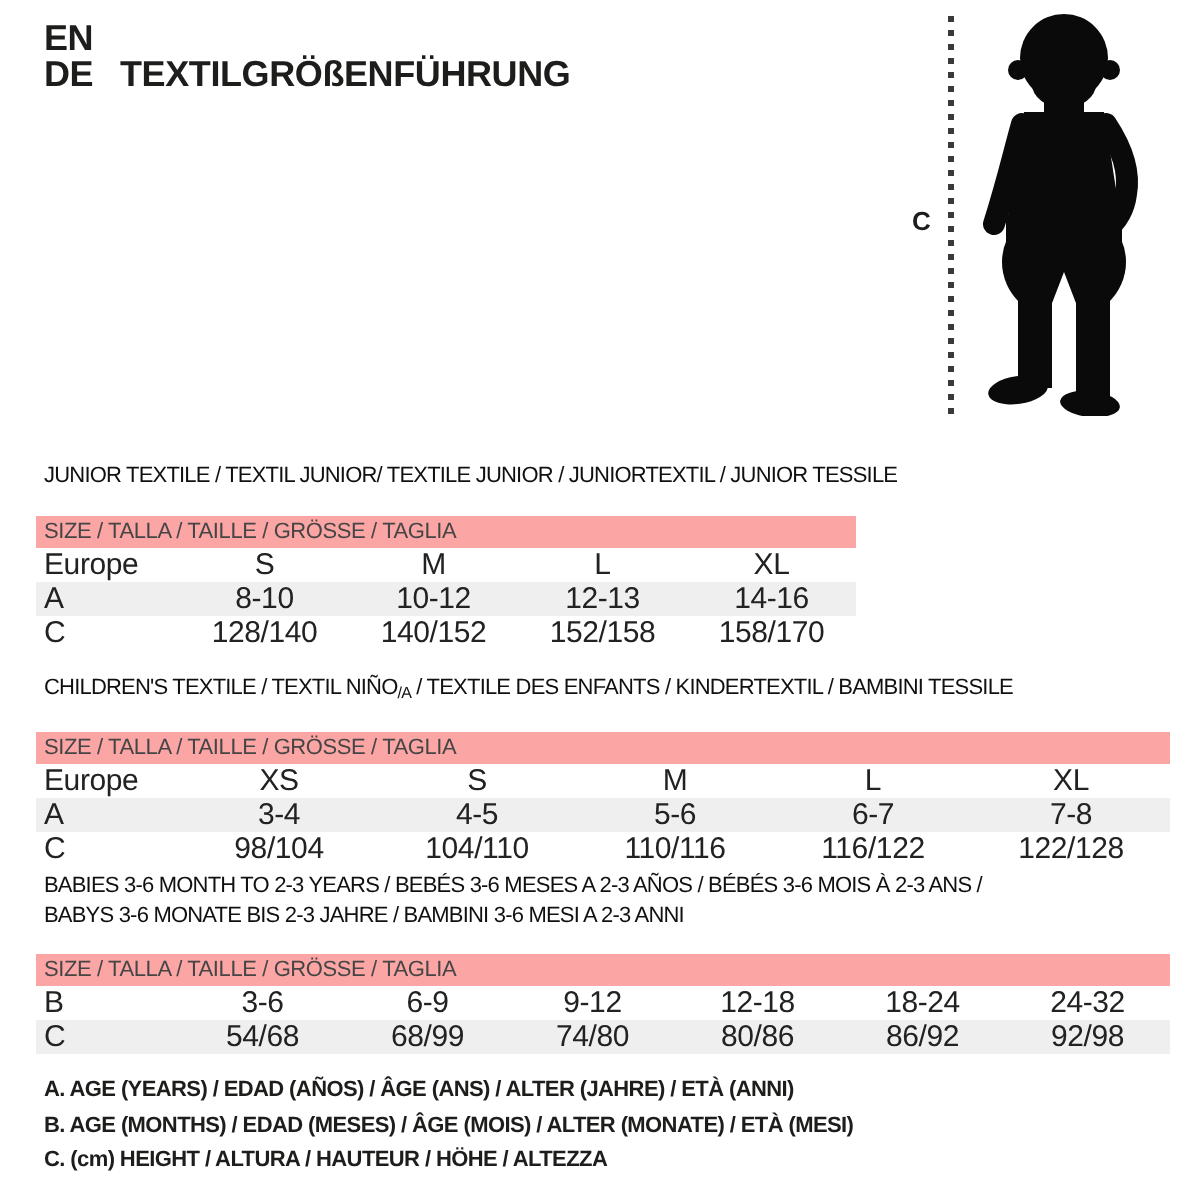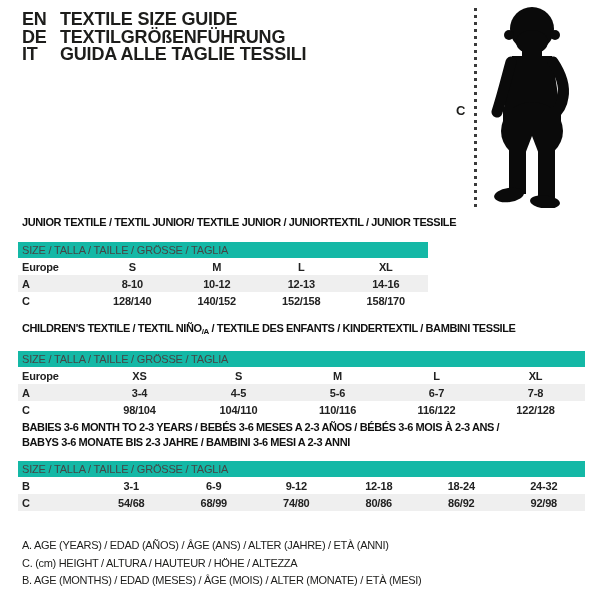--- a/index.html
+++ b/index.html
@@ -18,58 +18,53 @@
     background:repeating-linear-gradient(to bottom,#3a3a3a 0 3px,transparent 3px 7px);
   }
   .measure-label{position:absolute;left:16px;top:103px;font-size:13px;font-weight:700;}
   .baby{position:absolute;left:42px;top:4px;}
   
   .sec{position:absolute;left:18px;}
   .sec1{top:216px;width:410px;}
   .sec2{top:322px;width:567px;}
   .sec3{top:420px;width:567px;}
   .sec-title{
-    font-size:11px;font-weight:700;letter-spacing:-0.4px;color:#101010;
-    line-height:13px;margin-bottom:13px;padding-left:4px;white-space:nowrap;
+    font-size:11px;font-weight:400;letter-spacing:-0.4px;color:#101010;
+    line-height:13px;margin-bottom:13px;padding-left:4px;white-space:nowrap;margin-top:16px;
   }
   .sec-title.wrap2{white-space:normal;line-height:14.5px;margin-bottom:12px;}
   .sub{font-size:8px;vertical-align:-2px;}
   .size-bar{
-    background:#14b8a6;color:#454545;font-size:11px;letter-spacing:-0.2px;
+    background:#fca5a5;color:#454545;font-size:11px;letter-spacing:-0.2px;
     height:16px;line-height:16px;padding-left:4px;font-weight:400;
   }
   table.t{width:100%;border-collapse:collapse;table-layout:fixed;}
   table.t td{
-    height:17px;padding:0;text-align:center;font-size:11px;
-    letter-spacing:-0.2px;color:#222222;font-weight:700;
+    height:17px;padding:0;text-align:center;font-size:15px;
+    letter-spacing:-0.2px;color:#222222;font-weight:400;
   }
   table.t td.lbl{text-align:left;padding-left:4px;}
   table.t tr:nth-child(even) td{background:#efefef;}
   col.col-lbl{width:72px;}
   
   .legend{position:absolute;left:22px;top:537px;}
-  .legend-line{font-size:11px;font-weight:400;letter-spacing:-0.3px;line-height:17.5px;white-space:nowrap;}
+  .legend-line{font-size:11px;font-weight:700;letter-spacing:-0.3px;line-height:17.5px;white-space:nowrap;}
 </style>
 </head>
 <body>
 
 <div class="canvas">
 
   <div class="langs">
     <div class="lang-row">
       <span class="lang-code">EN</span>
-      <span class="lang-label">TEXTILE SIZE GUIDE</span>
     </div>
     <div class="lang-row">
       <span class="lang-code">DE</span>
       <span class="lang-label">TEXTILGRÖßENFÜHRUNG</span>
-    </div>
-    <div class="lang-row">
-      <span class="lang-code">IT</span>
-      <span class="lang-label">GUIDA ALLE TAGLIE TESSILI</span>
     </div>
   </div>
 
   <div class="figure">
     <div class="measure-line"></div>
     <div class="measure-label">C</div>
     <svg class="baby" viewBox="0 0 112 204" width="112" height="204" aria-hidden="true">
       <circle cx="50" cy="25" r="22" fill="#0a0a0a"></circle>
       <circle cx="27" cy="31" r="5" fill="#0a0a0a"></circle>
       <circle cx="73" cy="31" r="5" fill="#0a0a0a"></circle>
@@ -180,21 +175,21 @@
           <col>
           <col>
           <col>
           <col>
           <col>
           <col>
         </colgroup>
       <tbody>
         <tr>
           <td class="lbl">B</td>
-          <td>3-1</td>
+          <td>3-6</td>
           <td>6-9</td>
           <td>9-12</td>
           <td>12-18</td>
           <td>18-24</td>
           <td>24-32</td>
         </tr>
         <tr>
           <td class="lbl">C</td>
           <td>54/68</td>
           <td>68/99</td>
@@ -202,17 +197,17 @@
           <td>80/86</td>
           <td>86/92</td>
           <td>92/98</td>
         </tr>
       </tbody>
     </table>
   </section>
 
   <div class="legend">
     <div class="legend-line">A. AGE (YEARS) / EDAD (AÑOS) / ÂGE (ANS) / ALTER (JAHRE) / ETÀ (ANNI)</div>
+    <div class="legend-line">B. AGE (MONTHS) / EDAD (MESES) / ÂGE (MOIS) / ALTER (MONATE) / ETÀ (MESI)</div>
     <div class="legend-line">C. (cm) HEIGHT / ALTURA / HAUTEUR / HÖHE / ALTEZZA</div>
-    <div class="legend-line">B. AGE (MONTHS) / EDAD (MESES) / ÂGE (MOIS) / ALTER (MONATE) / ETÀ (MESI)</div>
   </div>
 
 </div>
 
 </body></html>

